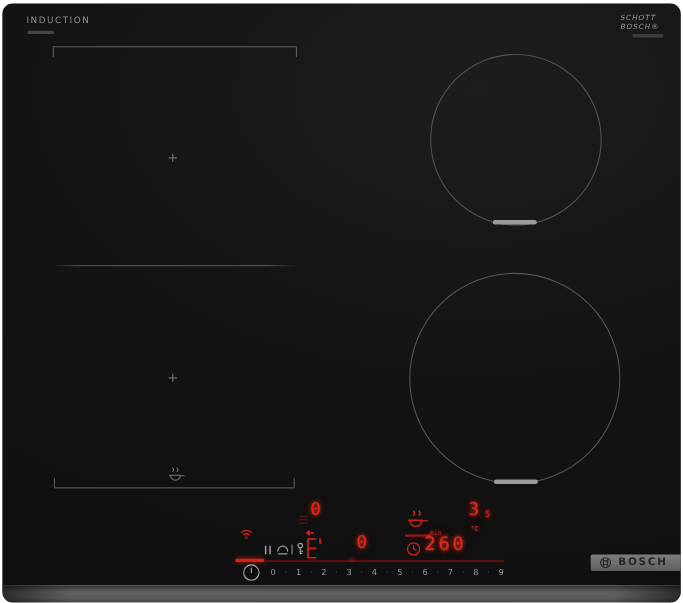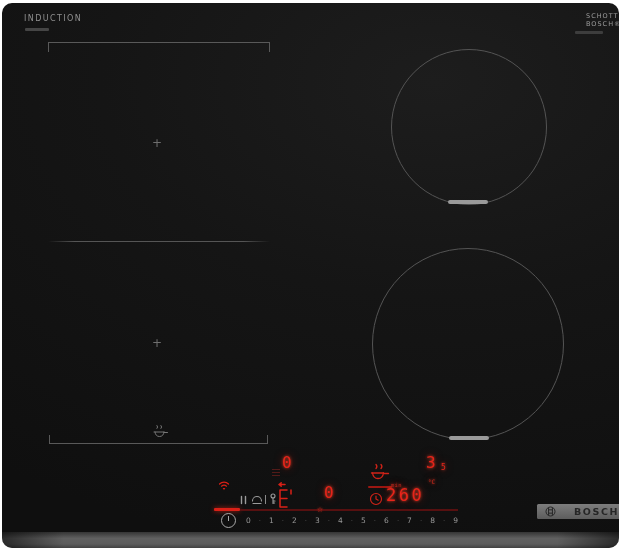--- a/index.html
+++ b/index.html
@@ -10,21 +10,21 @@
          background:radial-gradient(120% 90% at 70% 15%, #1d1d1d 0%, #151515 45%, #0f0f0f 100%);}
   .strip{position:absolute;left:0;top:529px;right:0;height:16px;
          background:linear-gradient(180deg,#353535 0%,#606060 40%,#5c5c5c 75%,#414141 100%);}
   .strip::after{content:"";position:absolute;inset:0;
          background:linear-gradient(90deg,rgba(0,0,0,.55),rgba(0,0,0,0) 10%,rgba(0,0,0,0) 90%,rgba(0,0,0,.55));}
   .abs{position:absolute;}
 
   
   .induction{left:22px;top:11px;font-size:8px;letter-spacing:1.4px;color:#8f8f8f;}
   .model-smudge{left:23px;top:25px;width:24px;height:3px;background:#454545;border-radius:1px;}
-  .schott{left:584px;top:9px;color:#9c9c9c;font-size:6.5px;line-height:8px;letter-spacing:1px;}
+  .schott{left:562px;top:9px;color:#9c9c9c;font-size:6.5px;line-height:8px;letter-spacing:1px;font-style:italic;}
   .schott-smudge{left:573px;top:28px;width:28px;height:2.5px;background:#3d3d3d;border-radius:1px;}
 
   
   .bracket-top{left:46px;top:39px;width:222px;height:10px;border-top:1px solid #595959;}
   .bracket-top::before,.bracket-top::after{content:"";position:absolute;top:0;width:1px;height:9px;background:#595959;}
   .bracket-top::before{left:0;} .bracket-top::after{right:0;}
   .zone-divider{left:46px;top:238px;width:222px;height:1px;
       background:linear-gradient(90deg,rgba(90,90,90,0),#555 12%,#555 88%,rgba(90,90,90,0));}
   .bracket-bottom{left:47px;top:431px;width:219px;height:9px;border-bottom:1px solid #595959;}
   .bracket-bottom::before,.bracket-bottom::after{content:"";position:absolute;bottom:0;width:1px;height:8px;background:#595959;}
@@ -62,21 +62,21 @@
   .red-dash{left:366px;top:483px;width:24px;height:2px;background:#9c1712;border-radius:1px;}
 
   .power-btn{left:219px;top:510px;width:13px;height:13px;border:1px solid #a8a8a8;border-radius:50%;}
   .power-btn::after{content:"";position:absolute;left:6px;top:2px;width:1px;height:5px;background:#a8a8a8;}
   .digit-row{left:244px;top:512px;width:212px;height:11px;display:flex;justify-content:space-between;align-items:center;}
   .digit-row .d{font-size:7.5px;color:#989898;}
   .digit-row .s{font-size:7px;color:#5f5f5f;}
 
   
   .bosch-patch{left:535px;top:501px;width:84px;height:15px;border-radius:1.5px;
-       background:linear-gradient(180deg,#7d7d7d,#5d5d5d);display:flex;align-items:center;gap:12px;}
+       background:linear-gradient(180deg,#7d7d7d,#5d5d5d);display:flex;align-items:center;}
   .bosch-label{font-size:9.5px;font-weight:bold;letter-spacing:1.6px;color:#262626;margin-left:6px;}
   svg{display:block;}
 </style>
 </head>
 <body>
 
 <div class="stage">
   <div class="hob">
     <div class="glass"></div>
 

